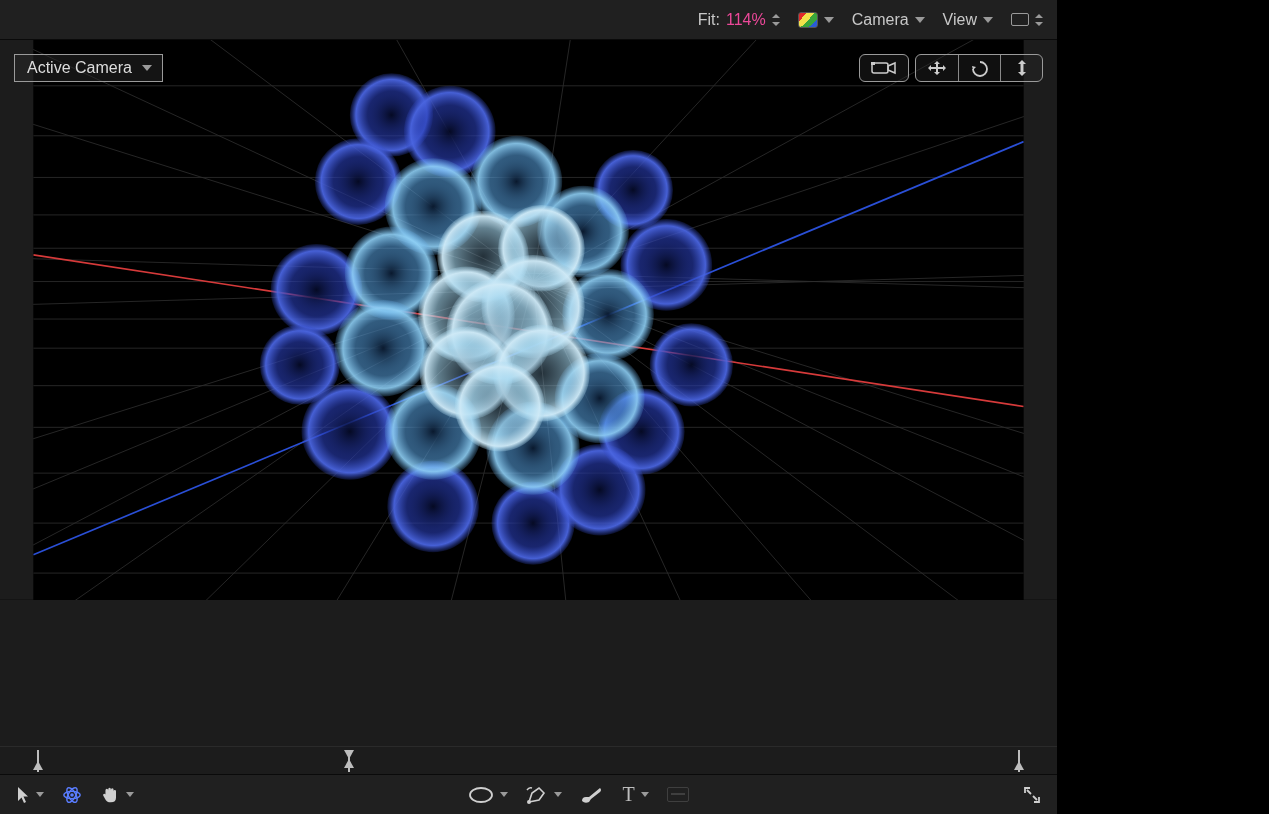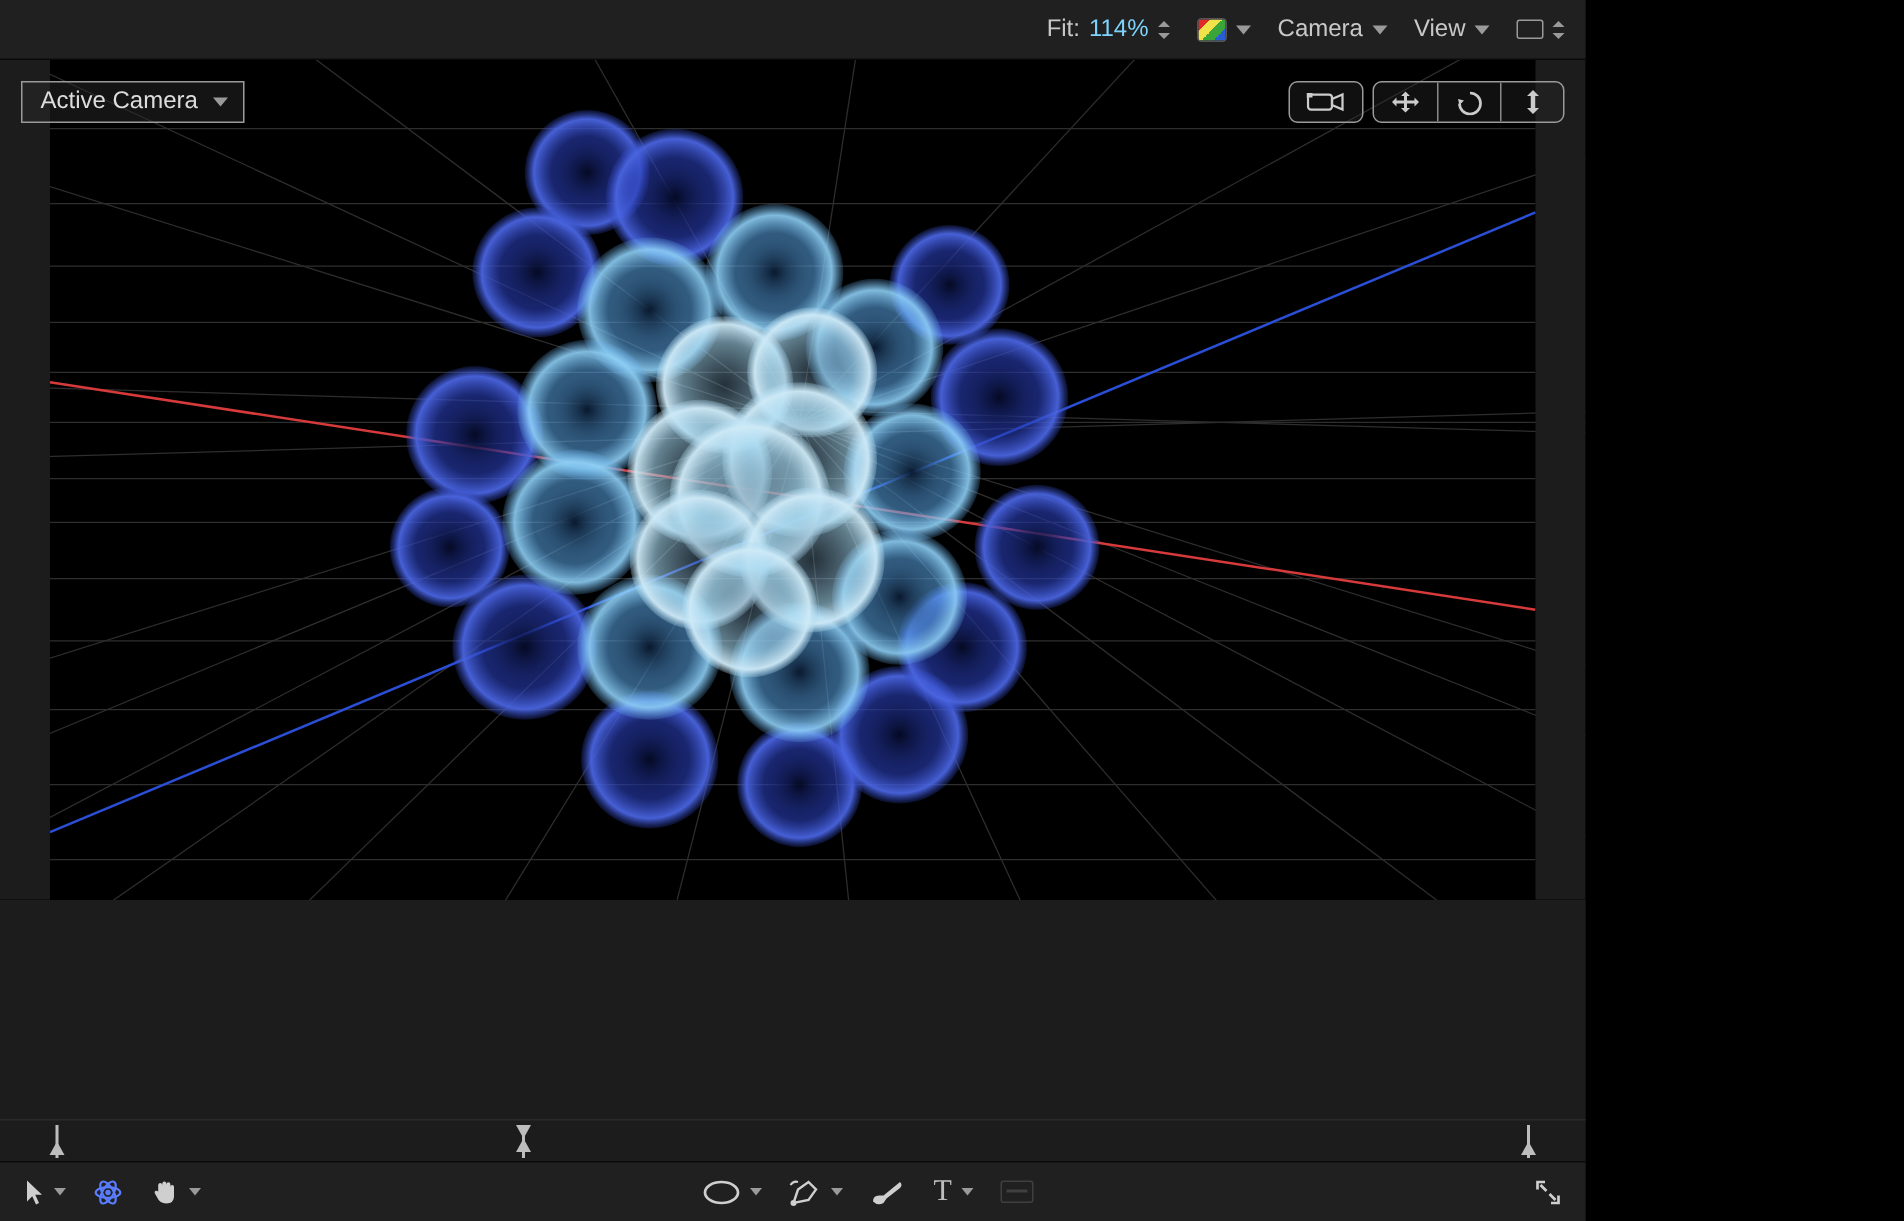--- a/index.html
+++ b/index.html
@@ -55,21 +55,21 @@
   svg{display:block}
 </style>
 </head>
 <body>
 
 <div class="app">
 
   <div class="topbar">
     <div class="tb-item">
       <span>Fit:</span>
-      <span class="dim" style="color:#7dd3fc">114%</span>
+      <span class="dim" style="color:#ec4899">114%</span>
       <span class="chev"></span>
     </div>
     <div class="tb-item">
       <span class="color-swatch"></span>
       <span class="chev-down"></span>
     </div>
     <div class="tb-item">
       <span>Camera</span>
       <span class="chev-down"></span>
     </div>

